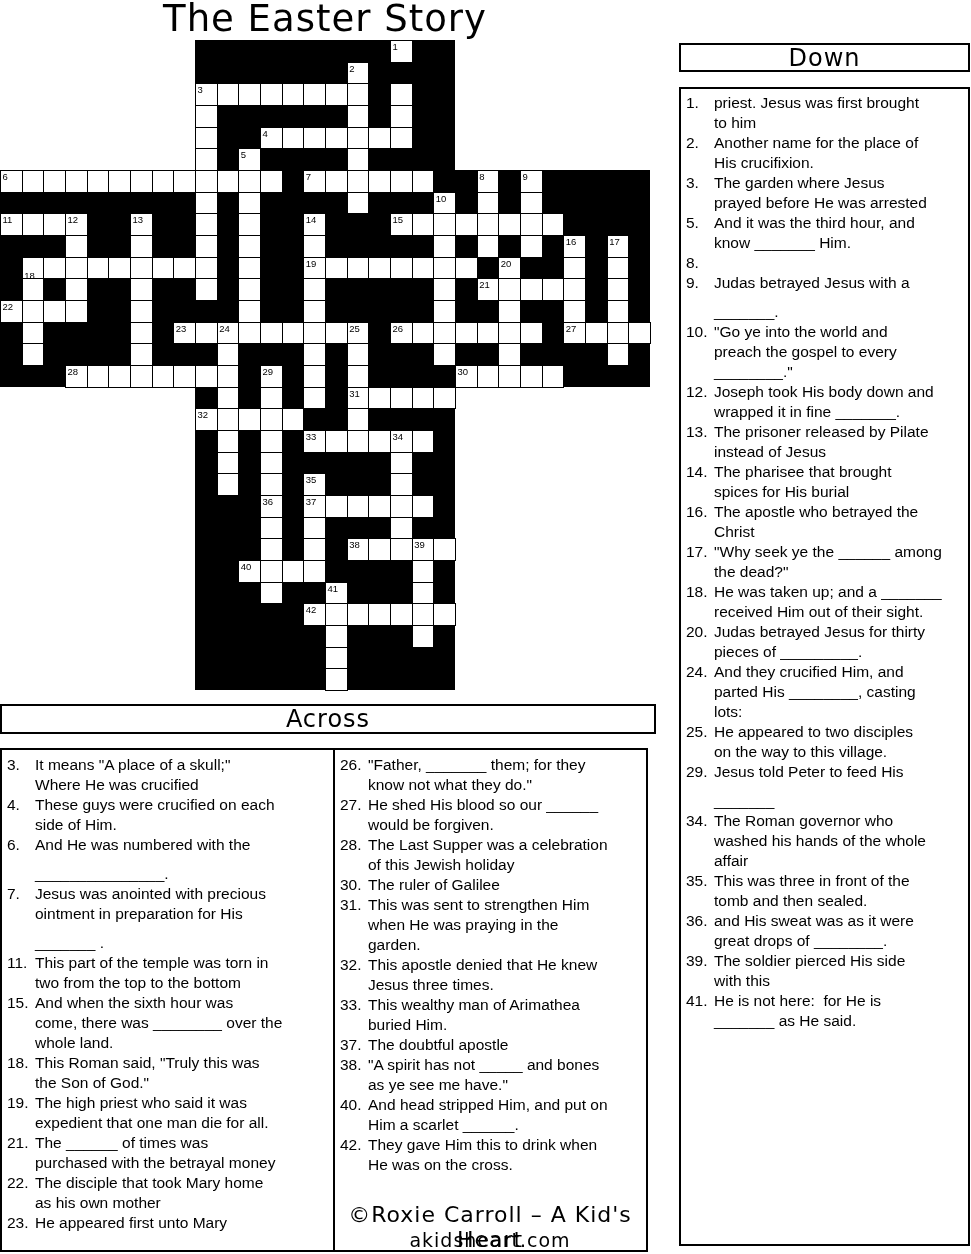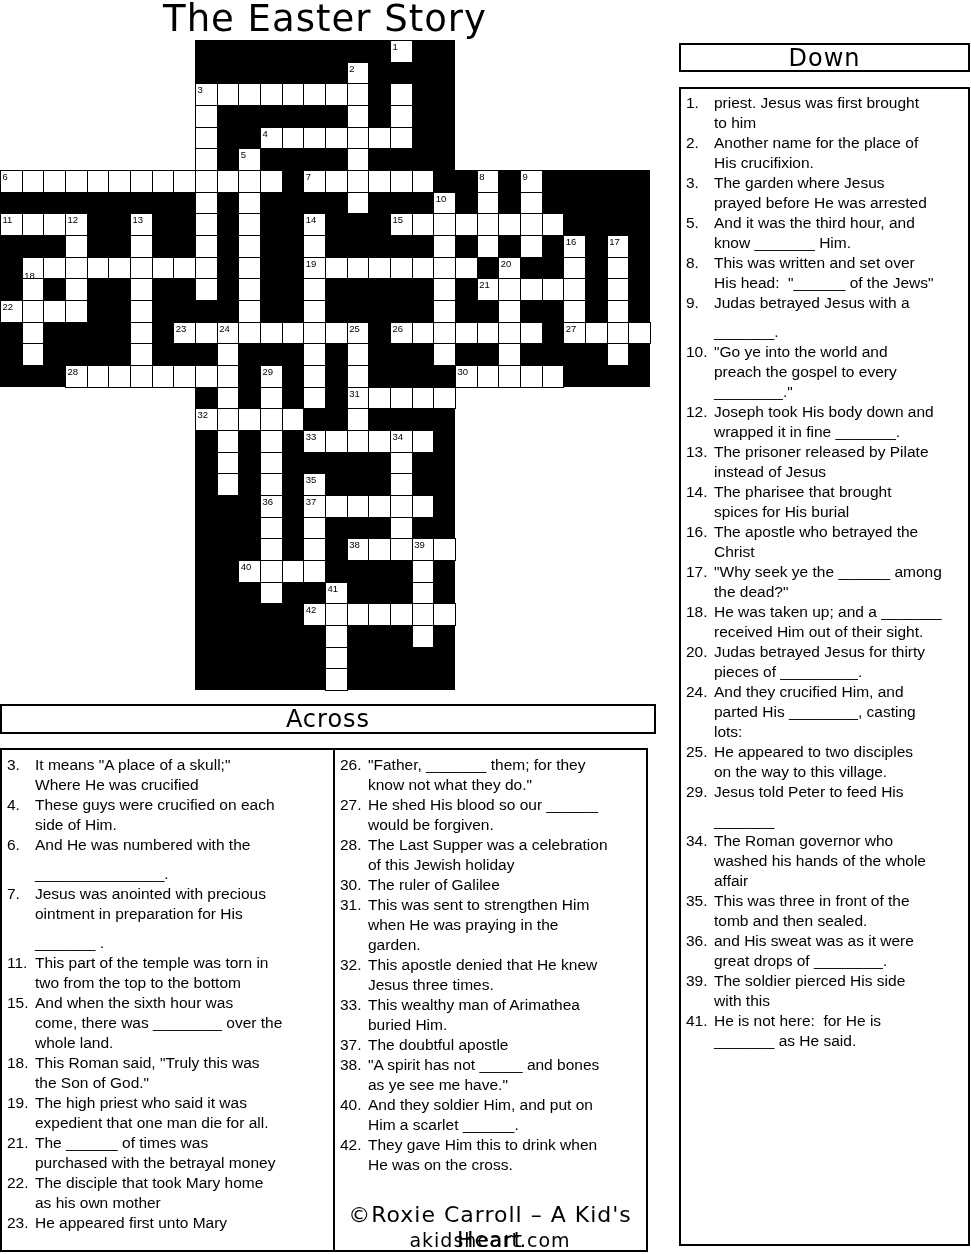--- a/index.html
+++ b/index.html
@@ -347,24 +347,20 @@
     </div>
     <div class="clue">
       <span class="num">5.</span>
       <div class="lines">
         <div class="line">And it was the third hour, and</div>
         <div class="line">know _______ Him.</div>
       </div>
     </div>
     <div class="clue">
       <span class="num">8.</span>
-      <div class="lines">
-        <div class="line">This was written and set over</div>
-        <div class="line">His head:  "______ of the Jews"</div>
-      </div>
     </div>
     <div class="clue">
       <span class="num">9.</span>
       <div class="lines">
         <div class="line">Judas betrayed Jesus with a</div>
         <div class="line gap"></div>
         <div class="line">_______.</div>
       </div>
     </div>
     <div class="clue">
@@ -632,21 +628,21 @@
       <div class="clue">
         <span class="num">38.</span>
         <div class="lines">
           <div class="line">"A spirit has not _____ and bones</div>
           <div class="line">as ye see me have."</div>
         </div>
       </div>
       <div class="clue">
         <span class="num">40.</span>
         <div class="lines">
-          <div class="line">And they soldier Him, and put on</div>
+          <div class="line">And head stripped Him, and put on</div>
           <div class="line">Him a scarlet ______.</div>
         </div>
       </div>
       <div class="clue">
         <span class="num">42.</span>
         <div class="lines">
           <div class="line">They gave Him this to drink when</div>
           <div class="line">He was on the cross.</div>
         </div>
       </div>

